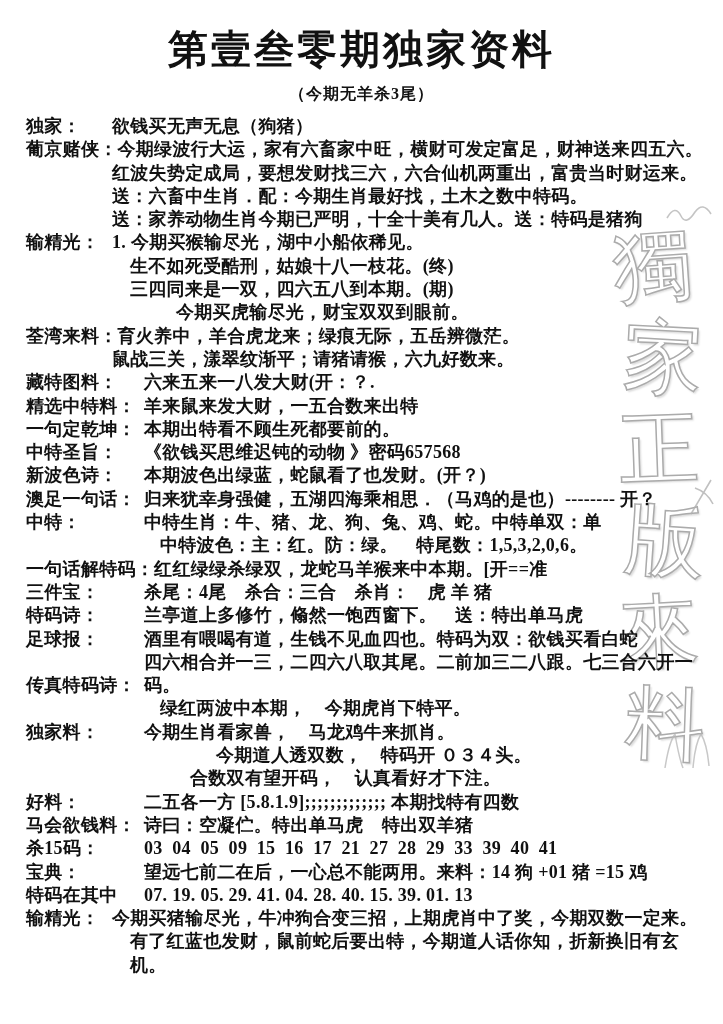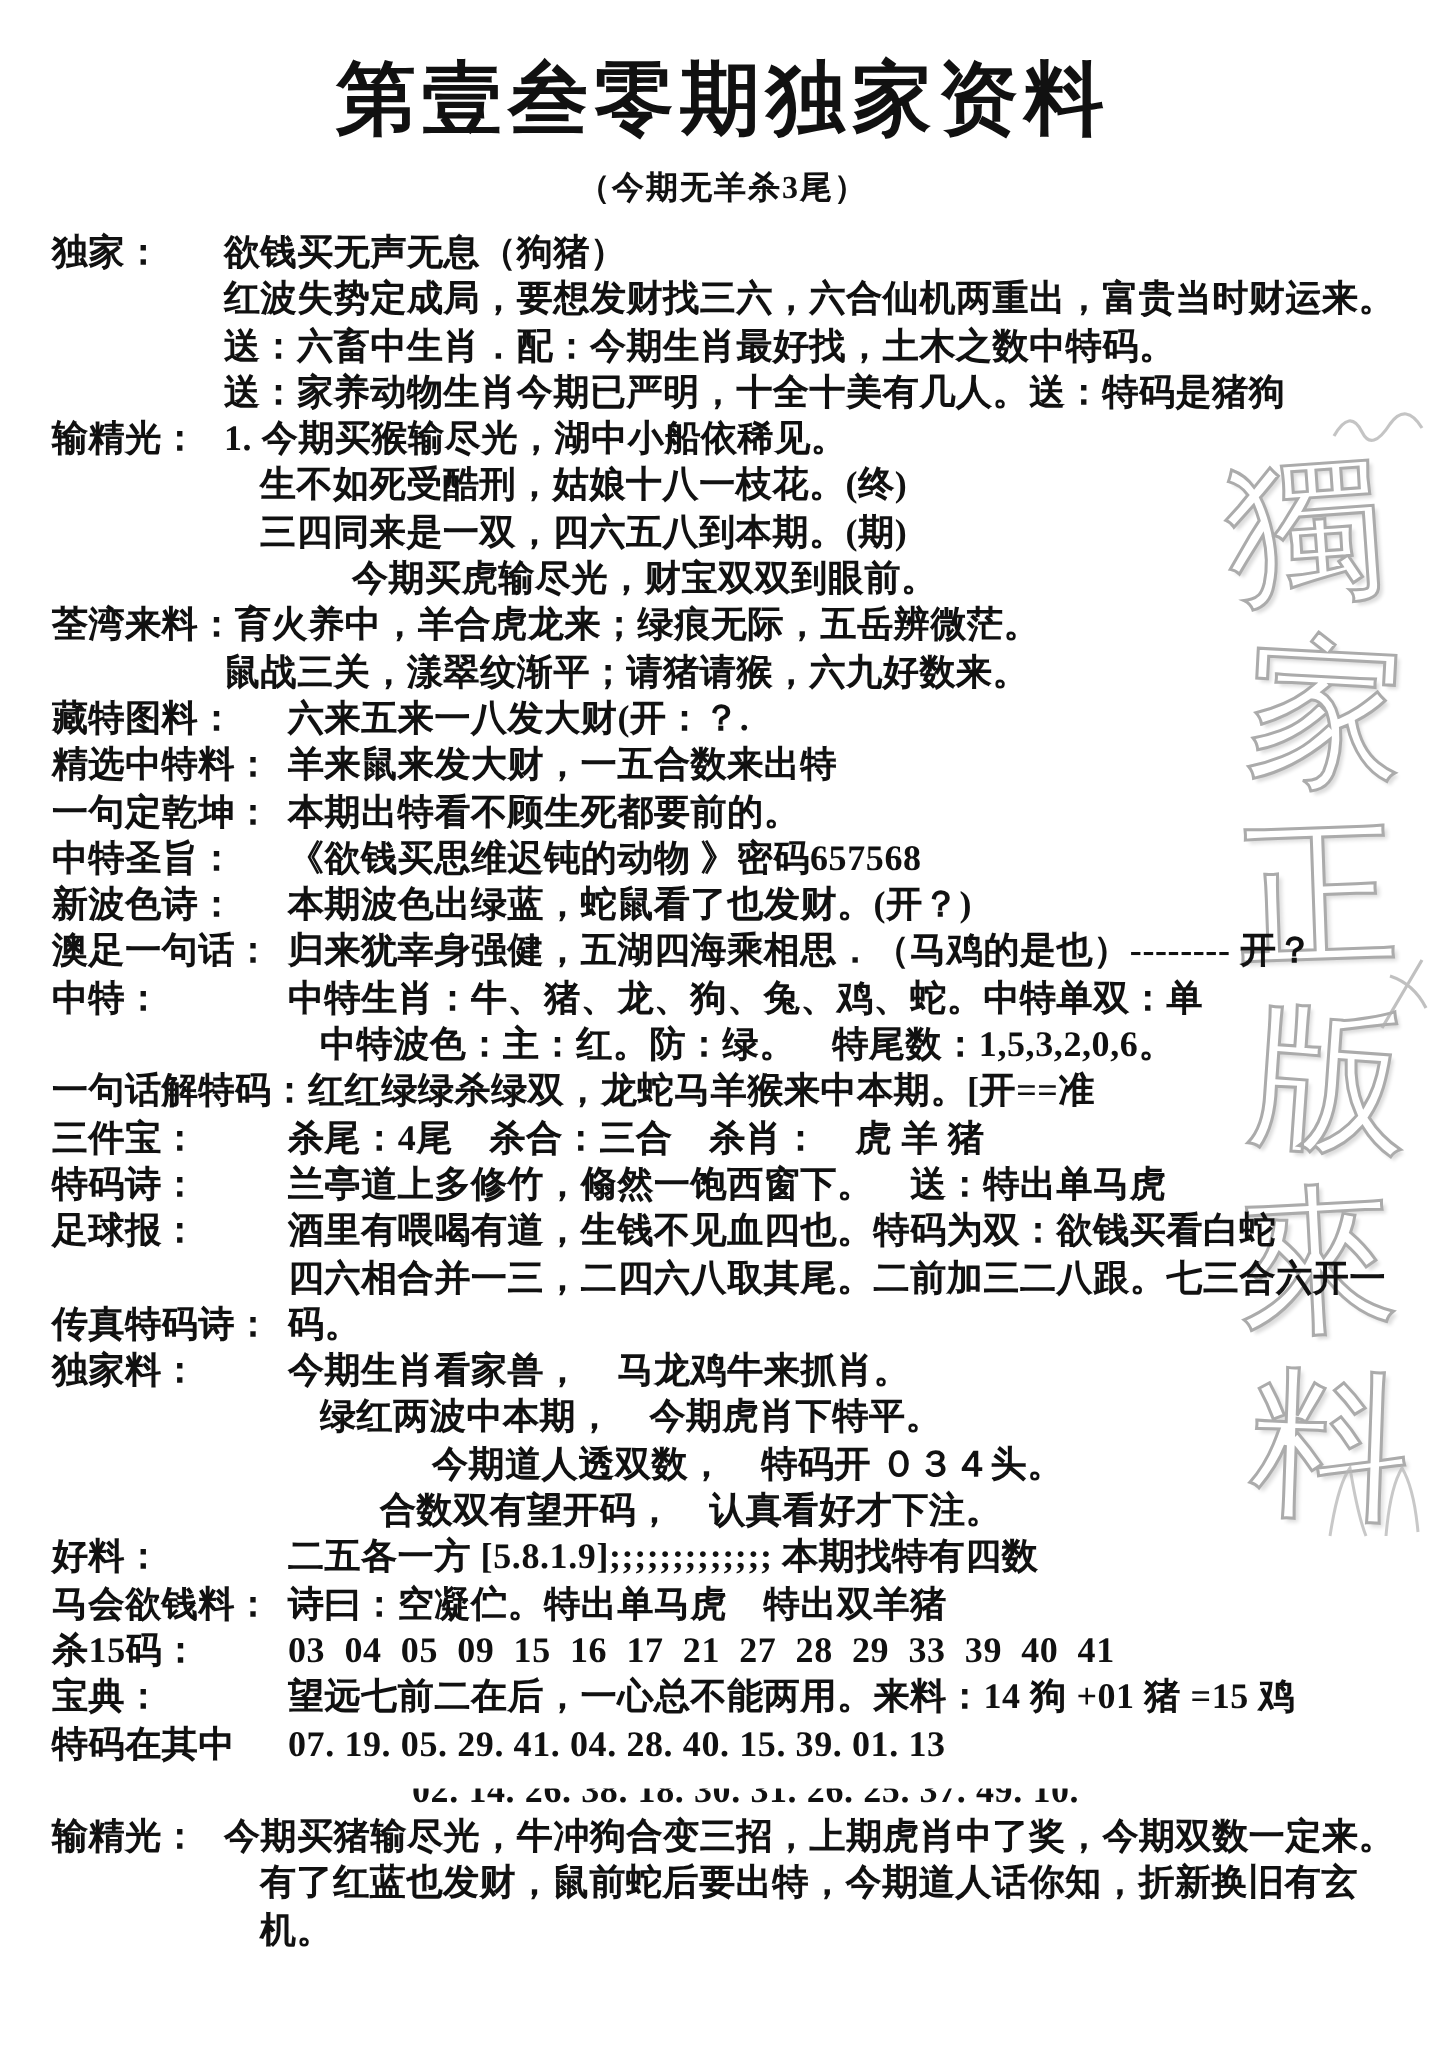--- a/index.html
+++ b/index.html
@@ -103,20 +103,24 @@
   </svg>
   <svg class="scribble" style="top:728px;right:6px;" width="60" height="46" viewBox="0 0 60 46">
     <path d="M8 40 q4 -26 10 -34 q4 24 8 34 M36 40 q2 -24 8 -34 q6 10 8 32" fill="none" stroke="#b5b5b5" stroke-width="1.5" opacity="0.75"></path>
   </svg>
 
   <div class="rows">
     <div class="row g1">
         <span class="lbl">独家：</span>
         <span class="txt">欲钱买无声无息（狗猪）</span>
       </div>
+    <div class="row g1">
+        <span class="lbl">葡京赌侠：</span>
+        <span class="txt">今期绿波行大运，家有六畜家中旺，横财可发定富足，财神送来四五六。</span>
+      </div>
     <div class="row pad86">
         <span class="txt">红波失势定成局，要想发财找三六，六合仙机两重出，富贵当时财运来。</span>
       </div>
     <div class="row pad86">
         <span class="txt">送：六畜中生肖．配：今期生肖最好找，土木之数中特码。</span>
       </div>
     <div class="row pad86">
         <span class="txt">送：家养动物生肖今期已严明，十全十美有几人。送：特码是猪狗</span>
       </div>
     <div class="row g1">
@@ -183,27 +187,27 @@
         <span class="txt">兰亭道上多修竹，翛然一饱西窗下。　送：特出单马虎</span>
       </div>
     <div class="row">
         <span class="lbl">足球报：</span>
         <span class="txt">酒里有喂喝有道，生钱不见血四也。特码为双：欲钱买看白蛇</span>
       </div>
     <div class="row">
         <span class="lbl">传真特码诗：</span>
         <span class="txt">四六相合并一三，二四六八取其尾。二前加三二八跟。七三合六开一码。</span>
       </div>
+    <div class="row pad134">
+        <span class="txt">绿红两波中本期，　今期虎肖下特平。</span>
+      </div>
     <div class="row">
         <span class="lbl">独家料：</span>
         <span class="txt">今期生肖看家兽，　马龙鸡牛来抓肖。</span>
       </div>
-    <div class="row pad134">
-        <span class="txt">绿红两波中本期，　今期虎肖下特平。</span>
-      </div>
     <div class="row pad190">
         <span class="txt">今期道人透双数，　特码开 ０３４头。</span>
       </div>
     <div class="row pad164">
         <span class="txt">合数双有望开码，　认真看好才下注。</span>
       </div>
     <div class="row">
         <span class="lbl">好料：</span>
         <span class="txt">二五各一方 [5.8.1.9];;;;;;;;;;;;; 本期找特有四数</span>
       </div>
@@ -216,23 +220,20 @@
         <span class="txt">03  04  05  09  15  16  17  21  27  28  29  33  39  40  41</span>
       </div>
     <div class="row">
         <span class="lbl">宝典：</span>
         <span class="txt">望远七前二在后，一心总不能两用。来料：14 狗 +01 猪 =15 鸡</span>
       </div>
     <div class="row">
         <span class="lbl">特码在其中</span>
         <span class="txt">07. 19. 05. 29. 41. 04. 28. 40. 15. 39. 01. 13</span>
       </div>
-    <div class="row pad180 clipped">
-        <span class="txt">02. 14. 26. 38. 18. 30. 31. 26. 25. 37. 49. 10.</span>
-      </div>
     <div class="row g1">
         <span class="lbl">输精光：</span>
         <span class="txt">今期买猪输尽光，牛冲狗合变三招，上期虎肖中了奖，今期双数一定来。</span>
       </div>
     <div class="row pad104">
         <span class="txt">有了红蓝也发财，鼠前蛇后要出特，今期道人话你知，折新换旧有玄机。</span>
       </div>
   </div>
 
 </div>

